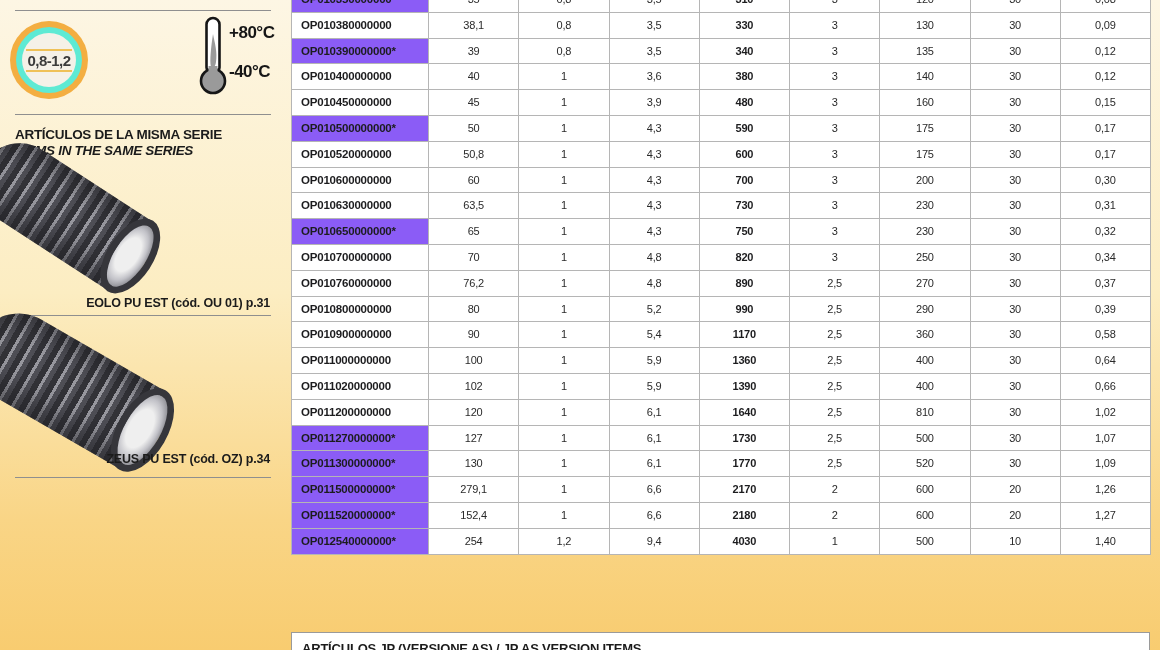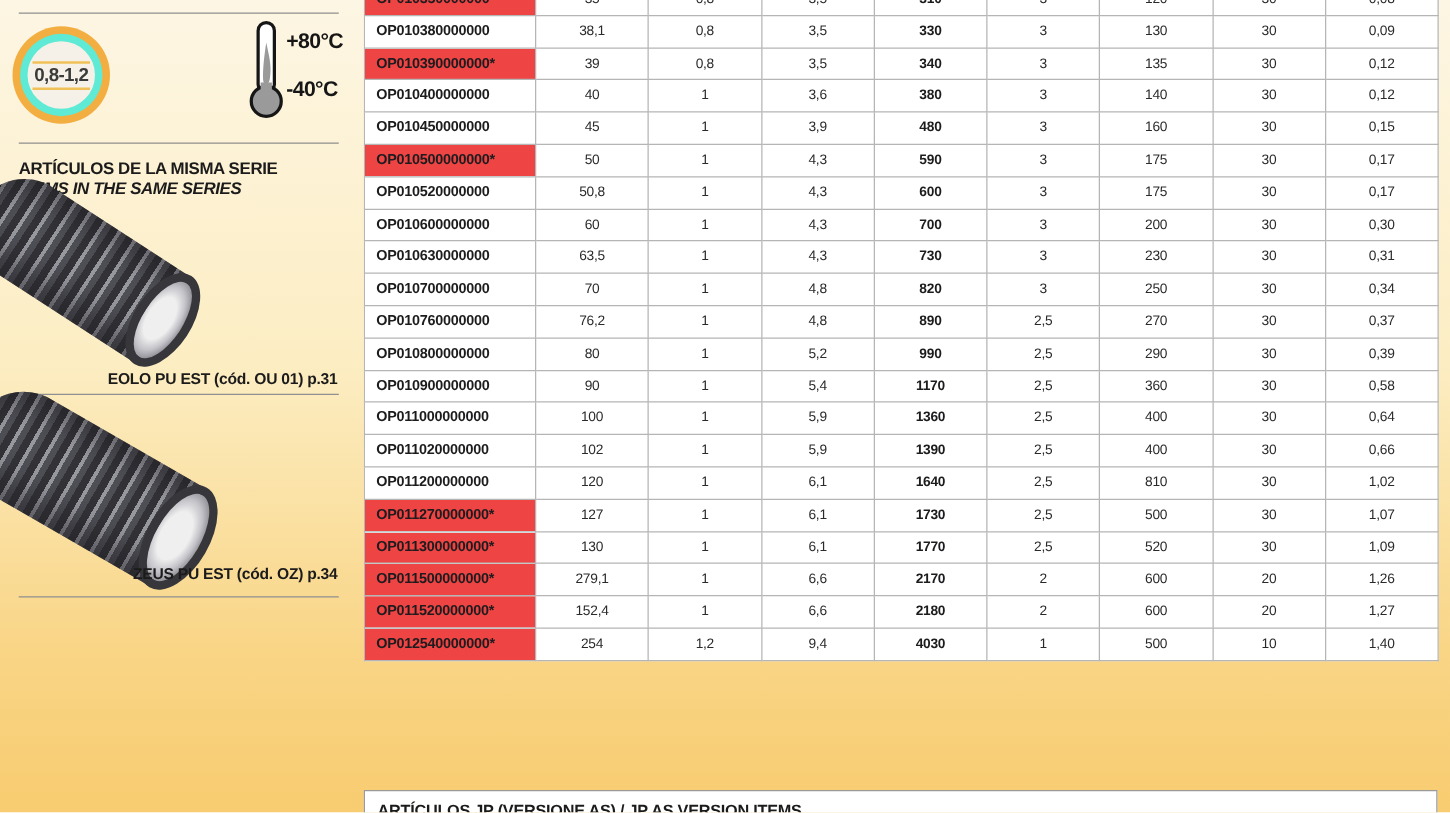--- a/index.html
+++ b/index.html
@@ -107,21 +107,21 @@
     height: 24.8px; line-height: 24.8px;
     padding: 0; text-align: center;
     font-size: 11px; color: #2a2a2a;
     letter-spacing: -0.2px;
     overflow: hidden; white-space: nowrap;
   }
   table.spec td.code {
     text-align: left; padding-left: 9px;
     font-weight: bold; color: #1c1c1e; font-size: 11.5px;
   }
-  table.spec td.hl { background: #ef4444; }
+  table.spec td.hl { background: #8b5cf6; }
   table.spec td.b { font-weight: bold; color: #1c1c1e; }
   col.c-code { width: 137px; }
   col.c-num { width: 90.25px; }
 
   .bottom-box {
     position: absolute; left: 0; top: 632px; width: 857px; height: 40px;
     background: #fff; border: 1px solid #9a9a9a;
     display: flex; align-items: flex-start;
   }
   .bottom-box span {
@@ -285,20 +285,31 @@
               <td>63,5</td>
               <td>1</td>
               <td>4,3</td>
               <td class="b">730</td>
               <td>3</td>
               <td>230</td>
               <td>30</td>
               <td>0,31</td>
             </tr>
             <tr>
+              <td class="code hl">OP010650000000*</td>
+              <td>65</td>
+              <td>1</td>
+              <td>4,3</td>
+              <td class="b">750</td>
+              <td>3</td>
+              <td>230</td>
+              <td>30</td>
+              <td>0,32</td>
+            </tr>
+            <tr>
               <td class="code">OP010700000000</td>
               <td>70</td>
               <td>1</td>
               <td>4,8</td>
               <td class="b">820</td>
               <td>3</td>
               <td>250</td>
               <td>30</td>
               <td>0,34</td>
             </tr>

